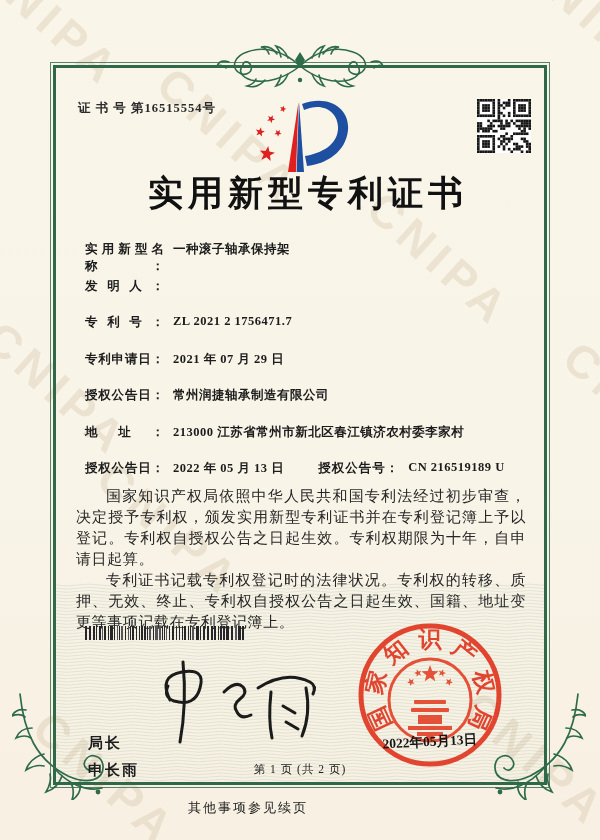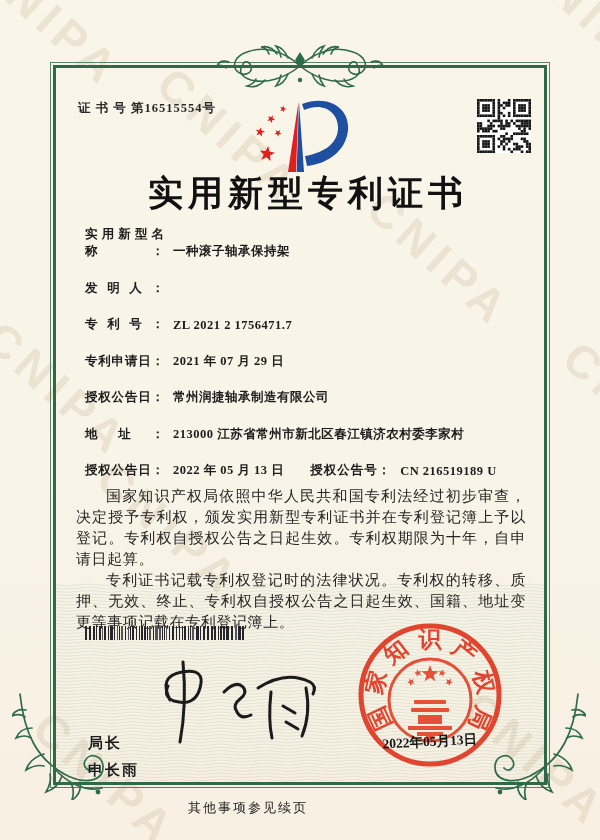--- a/index.html
+++ b/index.html
@@ -34,30 +34,30 @@
     color:#2a2a2a; letter-spacing:1px;
   }
   .logo { position:absolute; left:248px; top:96px; }
   .qr   { position:absolute; left:477px; top:99px; }
   .title {
     position:absolute; left:58px; top:170px; width:500px; text-align:center;
     font-size:35px; font-weight:bold; letter-spacing:5px; color:#111;
   }
   
   .fields { position:absolute; left:85px; top:241px; width:440px; }
-  .frow { display:flex; margin-bottom:17.5px; height:19px; align-items:flex-end; }
+  .frow { display:flex; margin-bottom:17.5px; height:19px; align-items:flex-start; }
   .flabel {
     display:inline-block; width:79px; font-size:12.5px; font-weight:bold;
     color:#1c1c1c; text-align:justify; text-align-last:justify; flex:none;
   }
   .fvalue {
     font-size:12.5px; font-weight:bold; color:#1c1c1c; margin-left:9px;
     letter-spacing:0.5px; white-space:nowrap;
   }
-  .flabel2 { margin-left:26px; width:auto; letter-spacing:1px; text-align-last:auto; }
+  .flabel2 { margin-left:34px; width:auto; letter-spacing:1px; text-align-last:auto; }
   
   .legal {
     position:absolute; left:76px; top:486px; width:450px;
     font-size:15px; line-height:21px; color:#262626; font-weight:500;
     text-align:justify; letter-spacing:0.6px;
   }
   .legal p { text-indent:2em; }
   
   .barcode { position:absolute; left:85px; top:626px; }
   .director {
@@ -583,15 +583,16 @@
         <rect x="66" y="96" width="38" height="4" rx="1"></rect>
         <rect x="73" y="103" width="24" height="9"></rect>
         <rect x="63" y="114" width="44" height="4"></rect>
         <path d="M72,120 h26 v4 h-26 z"></path>
         <circle cx="85" cy="126" r="4"></circle>
       </g>
     </g>
     <text x="85" y="134" text-anchor="middle" font-size="13.5" font-weight="bold" fill="#161616" transform="rotate(-3 85 134)" font-family="Liberation Serif, serif">2022年05月13日</text>
   </svg>
 
+  <div class="page-no">第 1 页 (共 2 页)</div>
   <div class="cont-note">其他事项参见续页</div>
 
 </div>
 
 </body></html>

